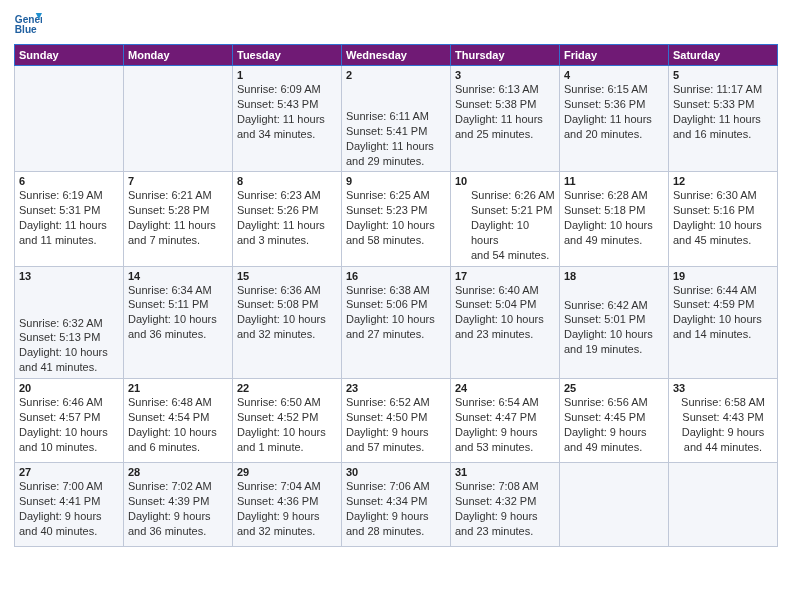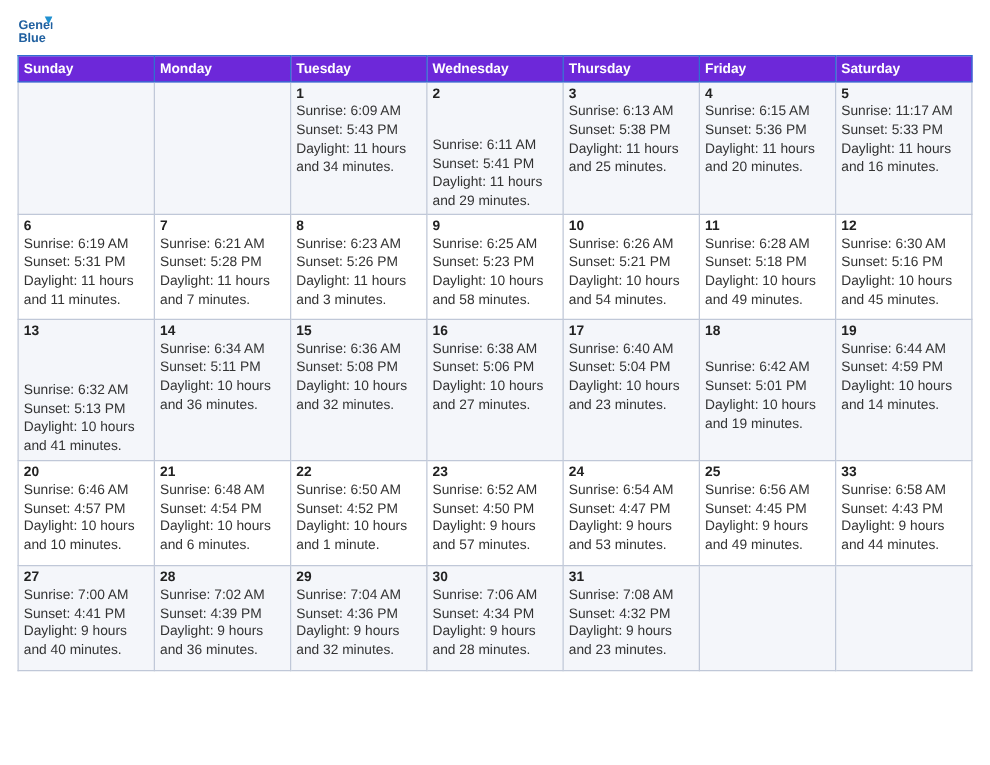--- a/index.html
+++ b/index.html
@@ -42,21 +42,21 @@
     .location {
       font-size: 13px;
       color: #444;
     }
     table {
       width: 100%;
       border-collapse: collapse;
       table-layout: fixed;
     }
     thead th {
-      background: #6d28d9;
+      background: #701a75;
       color: #fff;
       font-size: 11px;
       font-weight: bold;
       padding: 4px 4px;
       text-align: left;
       border: 1px solid #3070d0;
     }
     tbody td {
       border: 1px solid #c0c8d8;
       vertical-align: top;
@@ -179,21 +179,21 @@
           </td>
           <td>
             <span class="day-number">9</span>
             <div class="day-info" style="white-space: pre-line;">Sunrise: 6:25 AM
 Sunset: 5:23 PM
 Daylight: 10 hours
 and 58 minutes.</div>
           </td>
           <td>
             <span class="day-number">10</span>
-            <div class="day-info" style="white-space: pre-line;">Sunrise: 6:26 AM
+            <div class="day-info" style="white-space: pre-line; margin-left: 16px;">Sunrise: 6:26 AM
 Sunset: 5:21 PM
 Daylight: 10 hours
 and 54 minutes.</div>
           </td>
           <td>
             <span class="day-number">11</span>
             <div class="day-info" style="white-space: pre-line;">Sunrise: 6:28 AM
 Sunset: 5:18 PM
 Daylight: 10 hours
 and 49 minutes.</div>
@@ -295,21 +295,21 @@
           </td>
           <td>
             <span class="day-number">25</span>
             <div class="day-info" style="white-space: pre-line;">Sunrise: 6:56 AM
 Sunset: 4:45 PM
 Daylight: 9 hours
 and 49 minutes.</div>
           </td>
           <td>
             <span class="day-number">33</span>
-            <div class="day-info" style="white-space: pre-line;">Sunrise: 6:58 AM
+            <div class="day-info" style="white-space: pre-line; text-align: center;">Sunrise: 6:58 AM
 Sunset: 4:43 PM
 Daylight: 9 hours
 and 44 minutes.</div>
           </td>
         </tr>
         <tr>
           <td>
             <span class="day-number">27</span>
             <div class="day-info" style="white-space: pre-line;">Sunrise: 7:00 AM
 Sunset: 4:41 PM

